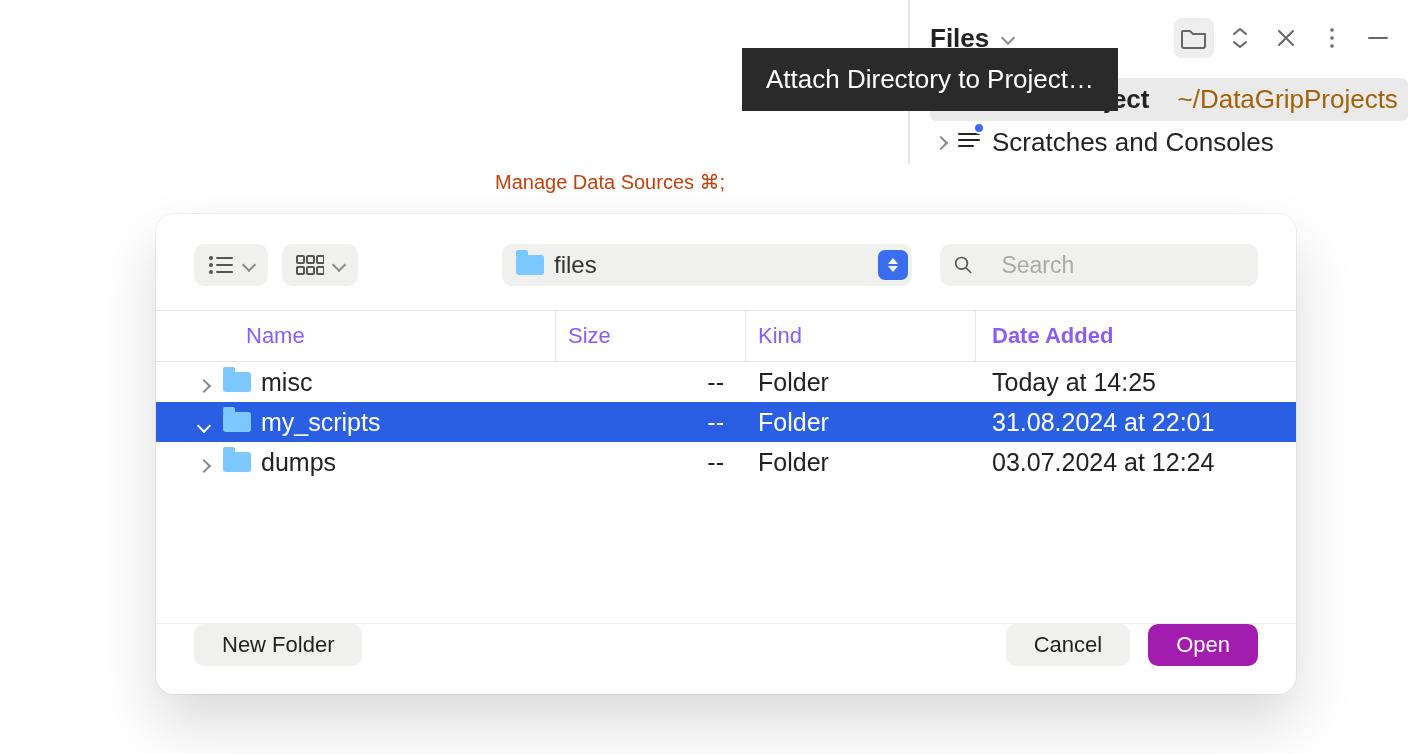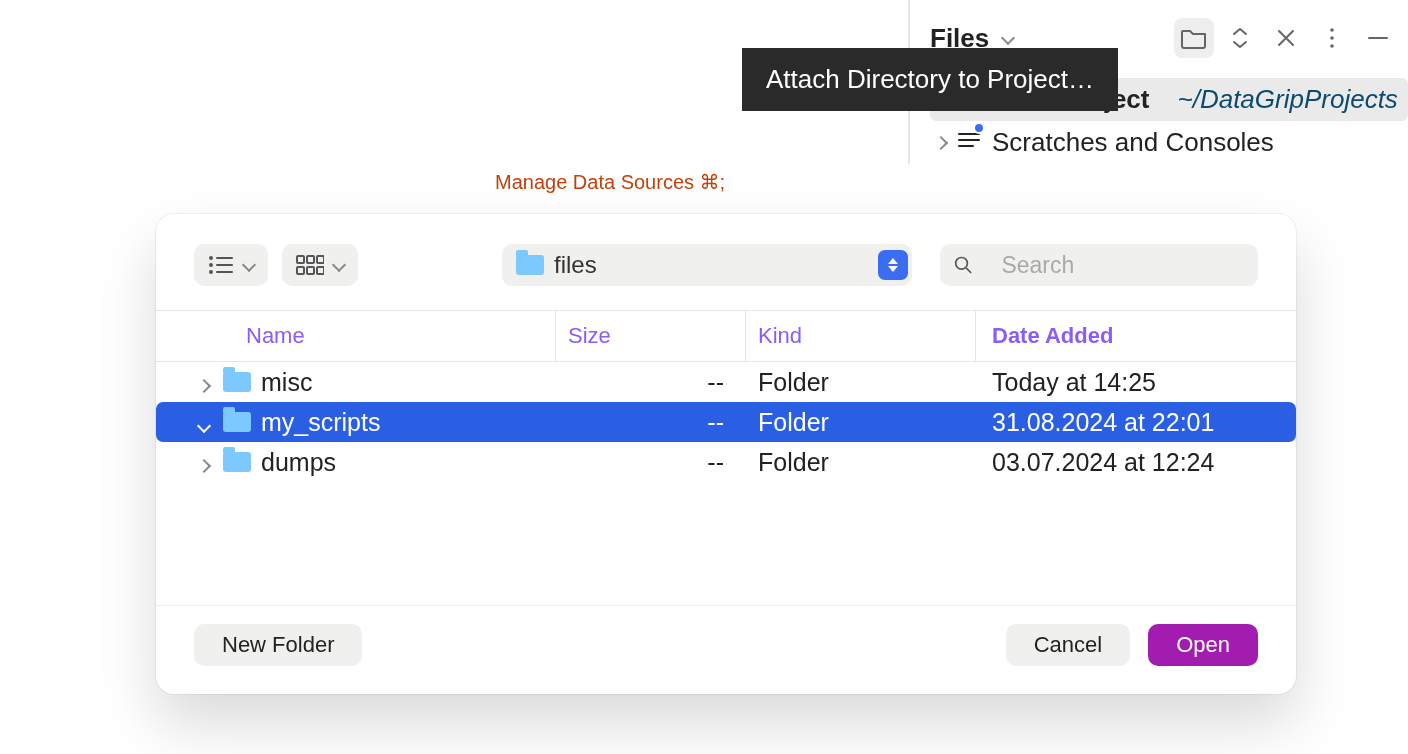--- a/index.html
+++ b/index.html
@@ -44,21 +44,21 @@
     padding: 8px 0 0 20px;
     font-size: 26px;
   }
   .tree-row {
     display: flex; align-items: center; gap: 10px;
     padding: 6px 6px;
     border-radius: 6px;
   }
   .tree-row.sel { background: #eaeaea; }
   .proj-name { font-weight: 600; }
-  .proj-path { color: #0c4a6e; margin-left: 18px; font-style: italic; }
+  .proj-path { color: #a16207; margin-left: 18px; }
 
   
   .chev {
     width: 14px; height: 14px;
     border-right: 3px solid #888;
     border-bottom: 3px solid #888;
     display: inline-block;
   }
   .chev.right { transform: rotate(-45deg); }
   .chev.down  { transform: rotate(45deg); }
@@ -159,42 +159,42 @@
   .list-header > div:last-child  { border-right: none; padding-left: 16px; font-weight: 700; }
 
   .list-body { flex: 1; overflow: hidden; }
   .row {
     display: grid;
     grid-template-columns: 400px 190px 230px 1fr;
     align-items: center;
     font-size: 25px;
     height: 40px;
   }
-  .row.sel { background: #2a5fe4; color: #fff; border-radius: 7px; }
+  .row.sel { background: #2a5fe4; color: #fff; }
   .row .c-name { display: flex; align-items: center; gap: 10px; padding-left: 43px; }
   .row .c-size { text-align: right; padding-right: 22px; }
   .row .c-kind { padding-left: 12px; }
   .row .c-date { padding-left: 16px; }
   .row .disc { width: 14px; display:inline-block; }
   .folder-ic {
     width: 28px; height: 20px;
     background: #7cc8ff;
     border-radius: 3px;
     position: relative;
   }
   .folder-ic::before {
     content:"";
     position:absolute; left:0; top:-5px;
     width: 12px; height: 6px;
     background:#7cc8ff; border-radius:2px 2px 0 0;
   }
 
   .dialog-footer {
     display: flex; align-items: center;
-    padding: 18px 38px 28px 38px;
+    padding: 0 38px 28px 38px;
     gap: 18px;
     border-top: 1px solid #eee;
   }
   .btn {
     height: 42px;
     border: none;
     border-radius: 10px;
     padding: 0 28px;
     font-size: 22px;
     cursor: pointer;

